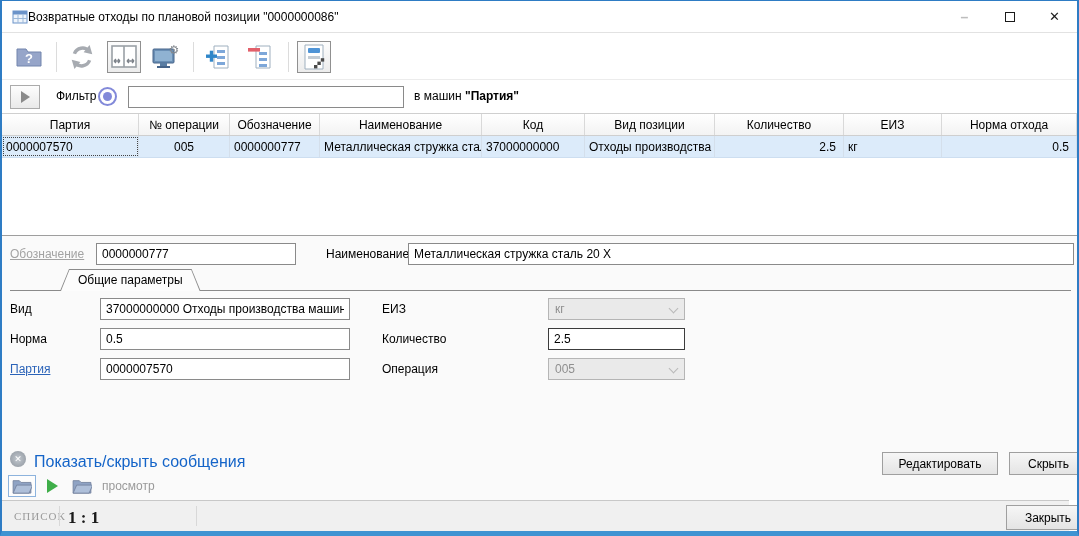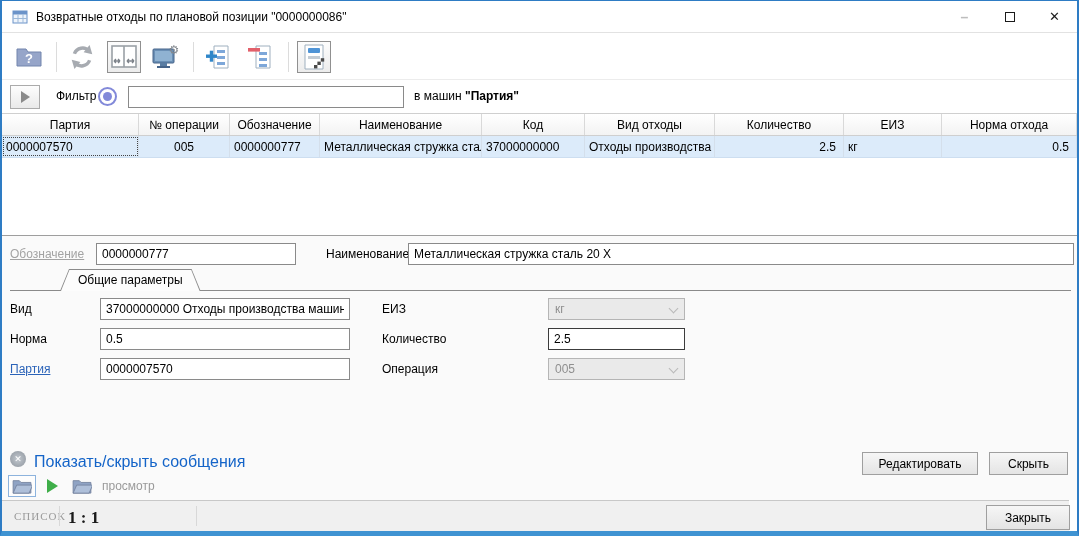--- a/index.html
+++ b/index.html
@@ -6,21 +6,21 @@
   body { background:#d4d4d4; font-family:"Liberation Sans","DejaVu Sans",sans-serif; }
   .window{
     position:relative; width:1079px; height:536px; background:#fff;
     border-left:2px solid #2e7cc4; border-right:2px solid #2e7cc4;
     border-top:1px solid #2e7cc4; border-bottom:5px solid #3f93d2;
     overflow:hidden; font-size:12px; color:#000;
   }
   
   .titlebar{position:absolute;top:0;left:0;right:0;height:32px;background:#fff;border-bottom:1px solid #e2e2e2;display:flex;align-items:center;}
   .title-icon{margin-left:10px;width:16px;height:16px;}
-  .title-text{margin-left:8px;font-size:12px;}
+  .title-text{font-size:12px;}
   .win-controls{margin-left:auto;display:flex;height:32px;}
   .win-btn{width:45px;height:32px;display:flex;align-items:center;justify-content:center;cursor:default;}
   .min-glyph{color:#bdbdbd;font-size:14px;font-weight:bold;line-height:10px;}
   .max-glyph{width:10px;height:10px;border:1.4px solid #1a1a1a;}
   .close-glyph{font-size:13px;color:#1a1a1a;}
   
   .toolbar{position:absolute;top:33px;left:0;right:0;height:45px;background:#fff;display:flex;align-items:center;padding-left:10px;}
   .tb-btn{width:34px;height:32px;display:flex;align-items:center;justify-content:center;margin-right:8px;}
   .tb-btn.boxed{border:1px solid #909090;background:linear-gradient(#fdfdfd,#ececec);}
   .tb-sep{width:1px;height:30px;background:#dcdcdc;margin:0 8px 0 2px;}
@@ -52,21 +52,21 @@
   .fld.dark{border:1px solid #3c3c3c;}
   .ddl{position:absolute;height:22px;border:1px solid #b5b5b5;background:#eaeaea;color:#8f8f8f;display:flex;align-items:center;padding:0 20px 0 6px;font-size:12px;}
   .ddl .chev{position:absolute;right:7px;top:6px;width:7px;height:7px;border-right:1.6px solid #b9b9b9;border-bottom:1.6px solid #b9b9b9;transform:rotate(45deg);}
   
   .tab-line{position:absolute;top:54px;left:8px;right:6px;height:1px;background:#8a8a8a;}
   .tab{position:absolute;top:33px;left:58px;height:22px;z-index:2;clip-path:polygon(9px 0,calc(100% - 9px) 0,100% 100%,0 100%);background:#8a8a8a;padding:1px 1px 0 1px;text-align:right;}
   .tab-in{height:100%;clip-path:polygon(8.4px 0,calc(100% - 8.4px) 0,100% 100%,0 100%);background:#fcfcfc;padding:3px 17px 0 17px;font-size:12px;}
   
   .msg-ico{position:absolute;left:8px;top:215px;width:16px;height:16px;border-radius:50%;background:radial-gradient(#c3c9d0,#8d949c);color:#fff;font-size:9px;display:flex;align-items:center;justify-content:center;}
   .msg-link{position:absolute;left:32px;top:217px;color:#1464c8;font-size:16px;cursor:pointer;}
-  .btn{position:absolute;height:23px;border:1px solid #9f9f9f;background:linear-gradient(#f6f6f6,#e4e4e4);font:12px "Liberation Sans",sans-serif;display:flex;align-items:center;justify-content:center;}
+  .btn{position:absolute;height:23px;border:1px solid #9f9f9f;background:linear-gradient(#f6f6f6,#e4e4e4);font:12px "Liberation Sans",sans-serif;display:flex;align-items:center;justify-content:center;margin-left:20px;}
   .btn-edit{left:860px;top:216px;width:116px;}
   .btn-hide{left:987px;top:216px;width:79px;}
   .fold-row{position:absolute;left:6px;top:238px;height:24px;display:flex;align-items:center;}
   .fold-btn{width:28px;height:22px;border:1px solid #8db3dd;display:flex;align-items:center;justify-content:center;margin-right:4px;background:#fdfdfd;}
   .play-btn{width:24px;height:22px;display:flex;align-items:center;justify-content:center;margin-right:6px;}
   .play-tri{width:0;height:0;border-left:11px solid #3fae49;border-top:7px solid transparent;border-bottom:7px solid transparent;}
   .fold-plain{width:24px;height:20px;display:flex;align-items:center;justify-content:center;margin-right:8px;}
   .view-label{color:#9a9a9a;font-size:12px;}
   
   .statusbar{position:absolute;left:0;right:8px;top:499px;height:31px;background:#f0f0f0;border-top:1px solid #c8c8c8;}
@@ -179,21 +179,21 @@
     <input class="filter-input" value="" style="">
     <span class="infield"><span>в машин</span> <b>"Партия"</b></span>
   </div>
 
   <div class="grid-head">
     <div class="th">Партия</div>
     <div class="th">№ операции</div>
     <div class="th">Обозначение</div>
     <div class="th">Наименование</div>
     <div class="th">Код</div>
-    <div class="th">Вид отходы</div>
+    <div class="th">Вид позиции</div>
     <div class="th">Количество</div>
     <div class="th">ЕИЗ</div>
     <div class="th">Норма отхода</div>
   </div>
 
   <div class="grid-row">
     <div class="td focus">0000007570</div>
     <div class="td ac">005</div>
     <div class="td">0000000777</div>
     <div class="td">Металлическая стружка сталь 2..</div>

